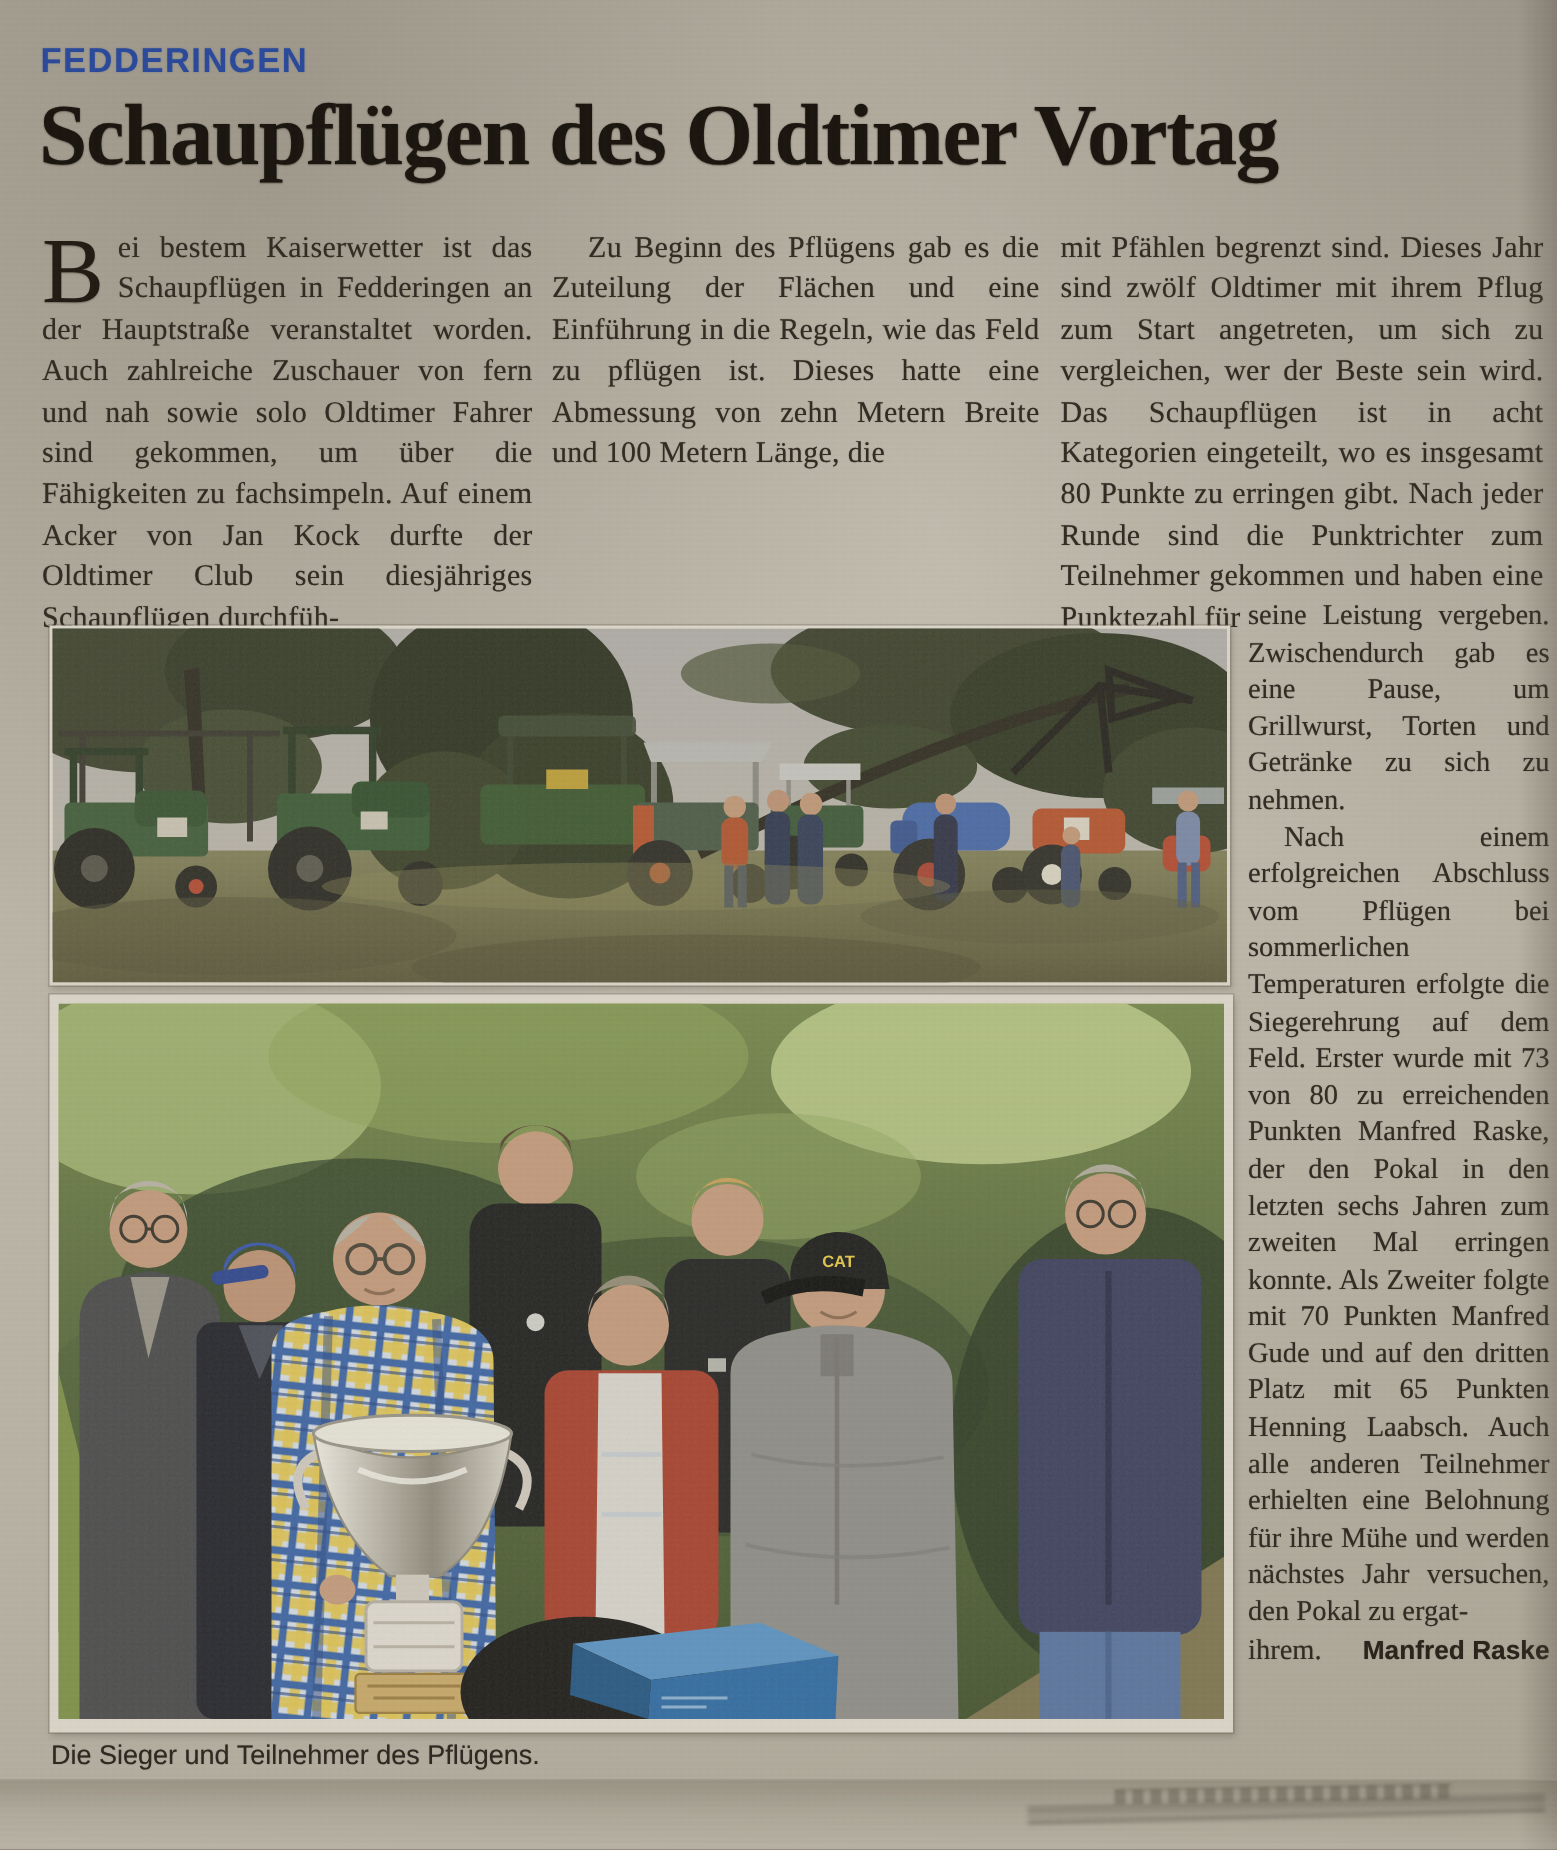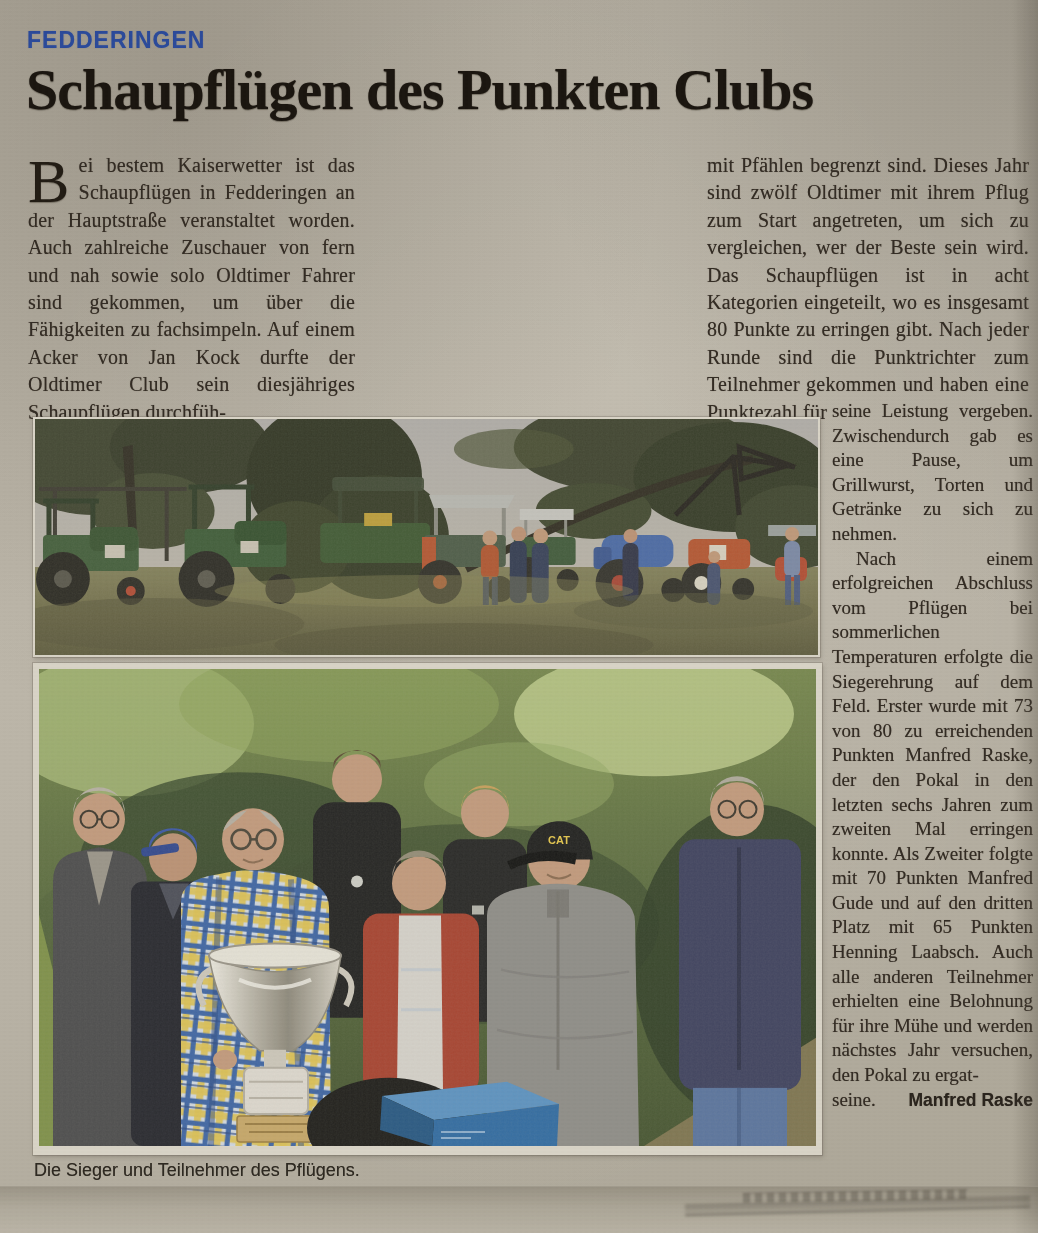--- a/index.html
+++ b/index.html
@@ -70,38 +70,39 @@
     filter:blur(1.2px);opacity:.5;transform:rotate(-1deg) scaleY(-1);
     background:repeating-linear-gradient(90deg,rgba(55,48,40,.55) 0 7px, transparent 7px 12px);
     border-bottom:1.5px solid rgba(55,48,40,.6);pointer-events:none;}
 </style>
 </head>
 <body>
 
 <div class="paper">
 
   <div class="kicker">FEDDERINGEN</div>
-  <h1 class="headline">Schaupflügen des Punkten Clubs</h1>
+  <h1 class="headline">Schaupflügen des Oldtimer Vortag</h1>
 
   <div class="col col1">
     <span class="dropcap">B</span><span>ei bestem Kaiserwetter ist das Schaupflügen in Fedderingen an der Hauptstraße veranstaltet worden. Auch zahlreiche Zuschauer von fern und nah sowie solo Oldtimer Fahrer sind gekommen, um über die Fähigkeiten zu fachsimpeln. Auf einem Acker von Jan Kock durfte der Oldtimer Club sein diesjähriges Schaupflügen durchfüh-</span>
   </div>
 
   <div class="col col2">
+    <p class="indent">Zu Beginn des Pflügens gab es die Zuteilung der Flächen und eine Einführung in die Regeln, wie das Feld zu pflügen ist. Dieses hatte eine Abmessung von zehn Metern Breite und 100 Metern Länge, die</p>
   </div>
 
   <div class="col col3">
     <p>mit Pfählen begrenzt sind. Dieses Jahr sind zwölf Oldtimer mit ihrem Pflug zum Start angetreten, um sich zu vergleichen, wer der Beste sein wird. Das Schaupflügen ist in acht Kategorien eingeteilt, wo es insgesamt 80 Punkte zu erringen gibt. Nach jeder Runde sind die Punktrichter zum Teilnehmer gekommen und haben eine Punktezahl für</p>
   </div>
 
   <div class="rail">
     <p>seine Leistung vergeben. Zwischendurch gab es eine Pause, um Grillwurst, Torten und Getränke zu sich zu nehmen.</p>
     <p class="indent">Nach einem erfolgreichen Abschluss vom Pflügen bei sommerlichen Temperaturen erfolgte die Siegerehrung auf dem Feld. Erster wurde mit 73 von 80 zu erreichenden Punkten Manfred Raske, der den Pokal in den letzten sechs Jahren zum zweiten Mal erringen konnte. Als Zweiter folgte mit 70 Punkten Manfred Gude und auf den dritten Platz mit 65 Punkten Henning Laabsch. Auch alle anderen Teilnehmer erhielten eine Belohnung für ihre Mühe und werden nächstes Jahr versuchen, den Pokal zu ergat-</p>
     <div class="lastline">
-      <span>seine.</span>
+      <span>ihrem.</span>
       <span class="byline">Manfred Raske</span>
     </div>
   </div>
 
   <figure class="photo1">
     <svg viewBox="0 0 785 236" preserveAspectRatio="none">
       <defs>
         <linearGradient id="sky1" x1="0" y1="0" x2="0" y2="1">
           <stop offset="0" stop-color="#b0aeab"></stop>
             <stop offset="1" stop-color="#bab5ab"></stop>

